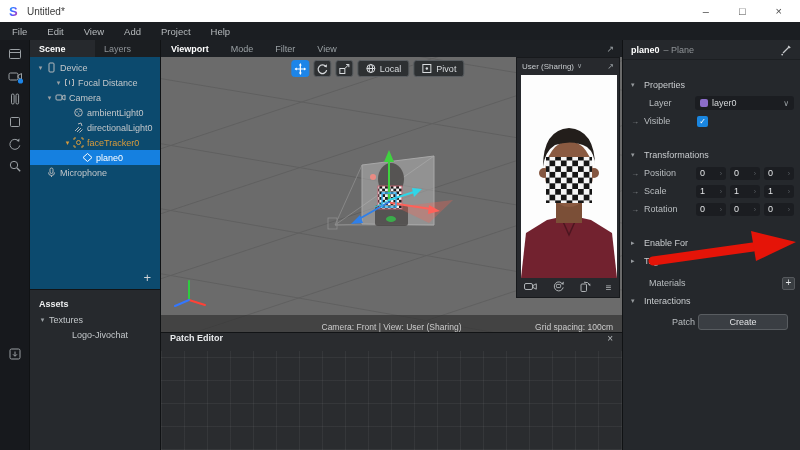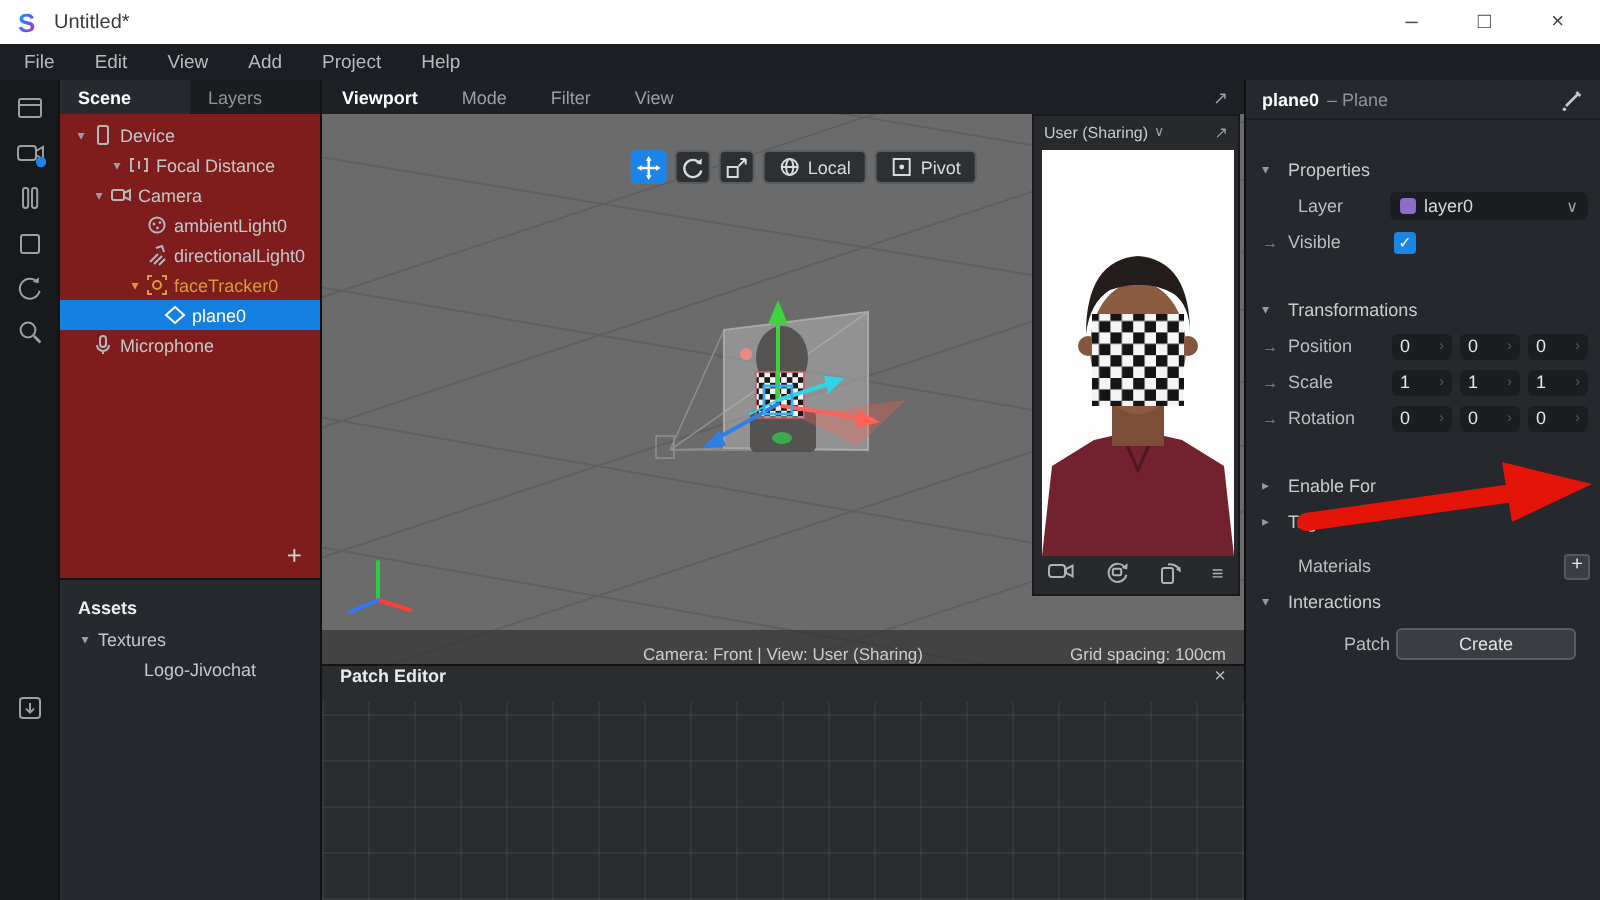--- a/index.html
+++ b/index.html
@@ -22,41 +22,41 @@
   .leftstrip { position:absolute; left:0; top:40px; width:30px; bottom:0; background:#17191d; border-right:1px solid #101214; }
   .strip-icon { position:absolute; left:8px; width:14px; height:14px; color:#9ba0a4; }
   .strip-icon svg { display:block; }
 
   
   .scene-col { position:absolute; left:30px; top:40px; width:130px; bottom:0; }
   .panel-tabs { height:17px; display:flex; }
   .ptab { flex:1; font-size:9px; display:flex; align-items:center; padding-left:9px; }
   .ptab.active { background:#26292d; color:#ffffff; font-weight:bold; }
   .ptab.inactive { background:#1b1e21; color:#8f9498; }
-  .scene-tree { position:absolute; top:17px; left:0; right:0; height:233px; background:#7f1d1d; border-bottom:1px solid #121416; padding-top:3px; }
+  .scene-tree { position:absolute; top:17px; left:0; right:0; height:233px; background:#0c4a6e; border-bottom:1px solid #121416; padding-top:3px; }
   .tree-row { height:15px; display:flex; align-items:center; font-size:9px; color:#c3c7ca; white-space:nowrap; }
   .tree-row .expander { width:9px; font-size:7px; color:#9ba0a4; text-align:center; flex:none; }
   .tree-row .tree-icon { width:11px; height:11px; margin:0 3px 0 1px; flex:none; color:#b4b8bb; }
   .tree-row.selected { background:#1580e0; color:#ffffff; }
   .tree-row.selected .tree-icon { color:#ffffff; }
   .tree-row.orange, .tree-row.orange .tree-icon, .tree-row.orange .expander { color:#d89b3c; }
   .scene-add { position:absolute; bottom:5px; right:9px; color:#cfd2d5; font-size:13px; line-height:1; }
   .assets { position:absolute; top:250px; left:0; right:0; bottom:0; background:#26292d; padding-top:6px; }
   .assets-title { font-size:9px; font-weight:bold; color:#eceeef; padding-left:9px; height:16px; display:flex; align-items:center; }
   .asset-row { height:15px; display:flex; align-items:center; font-size:9px; color:#c3c7ca; }
 
   
   .viewport-col { position:absolute; left:160px; top:40px; width:462px; bottom:0; border-left:1px solid #101214; }
   .vp-tabs { height:17px; background:#1d2024; display:flex; align-items:center; padding-left:10px; }
   .vp-tab { font-size:9px; color:#9aa0a4; padding:0 11px; }
   .vp-tab.active { color:#ffffff; font-weight:bold; padding-left:0; }
   .vp-expand { margin-left:auto; margin-right:8px; color:#9aa0a4; font-size:9px; }
   .vp-3d { position:absolute; top:17px; left:0; right:0; height:275px; background:#6b6b6b; overflow:hidden; }
   .scene-svg { position:absolute; left:0; top:0; }
-  .vp-toolbar { position:absolute; top:18px; left:50%; transform:translateX(-58%); display:flex; gap:4px;margin-left:24px; }
+  .vp-toolbar { position:absolute; top:3px; left:50%; transform:translateX(-58%); display:flex; gap:4px; }
   .tool-btn { height:17px; min-width:18px; background:rgba(40,43,46,0.92); border:1px solid #595d61; border-radius:3px;
     color:#d8dbde; display:flex; align-items:center; justify-content:center; font-size:9px; gap:4px; padding:0 2px; }
   .tool-btn.wide { padding:0 7px; }
   .tool-btn.active { background:#1d85e8; border-color:#1d85e8; color:#fff; }
   .vp-status { position:absolute; left:0; right:0; bottom:0; height:17px; background:rgba(44,44,44,0.62);
     display:flex; align-items:flex-end; justify-content:center; font-size:8.5px; color:#cccccc; }
   .vp-status .right { position:absolute; right:9px; }
 
   
   .preview { position:absolute; top:0; right:2px; width:104px; height:241px; background:#27292d; border:1px solid #17191c; }

